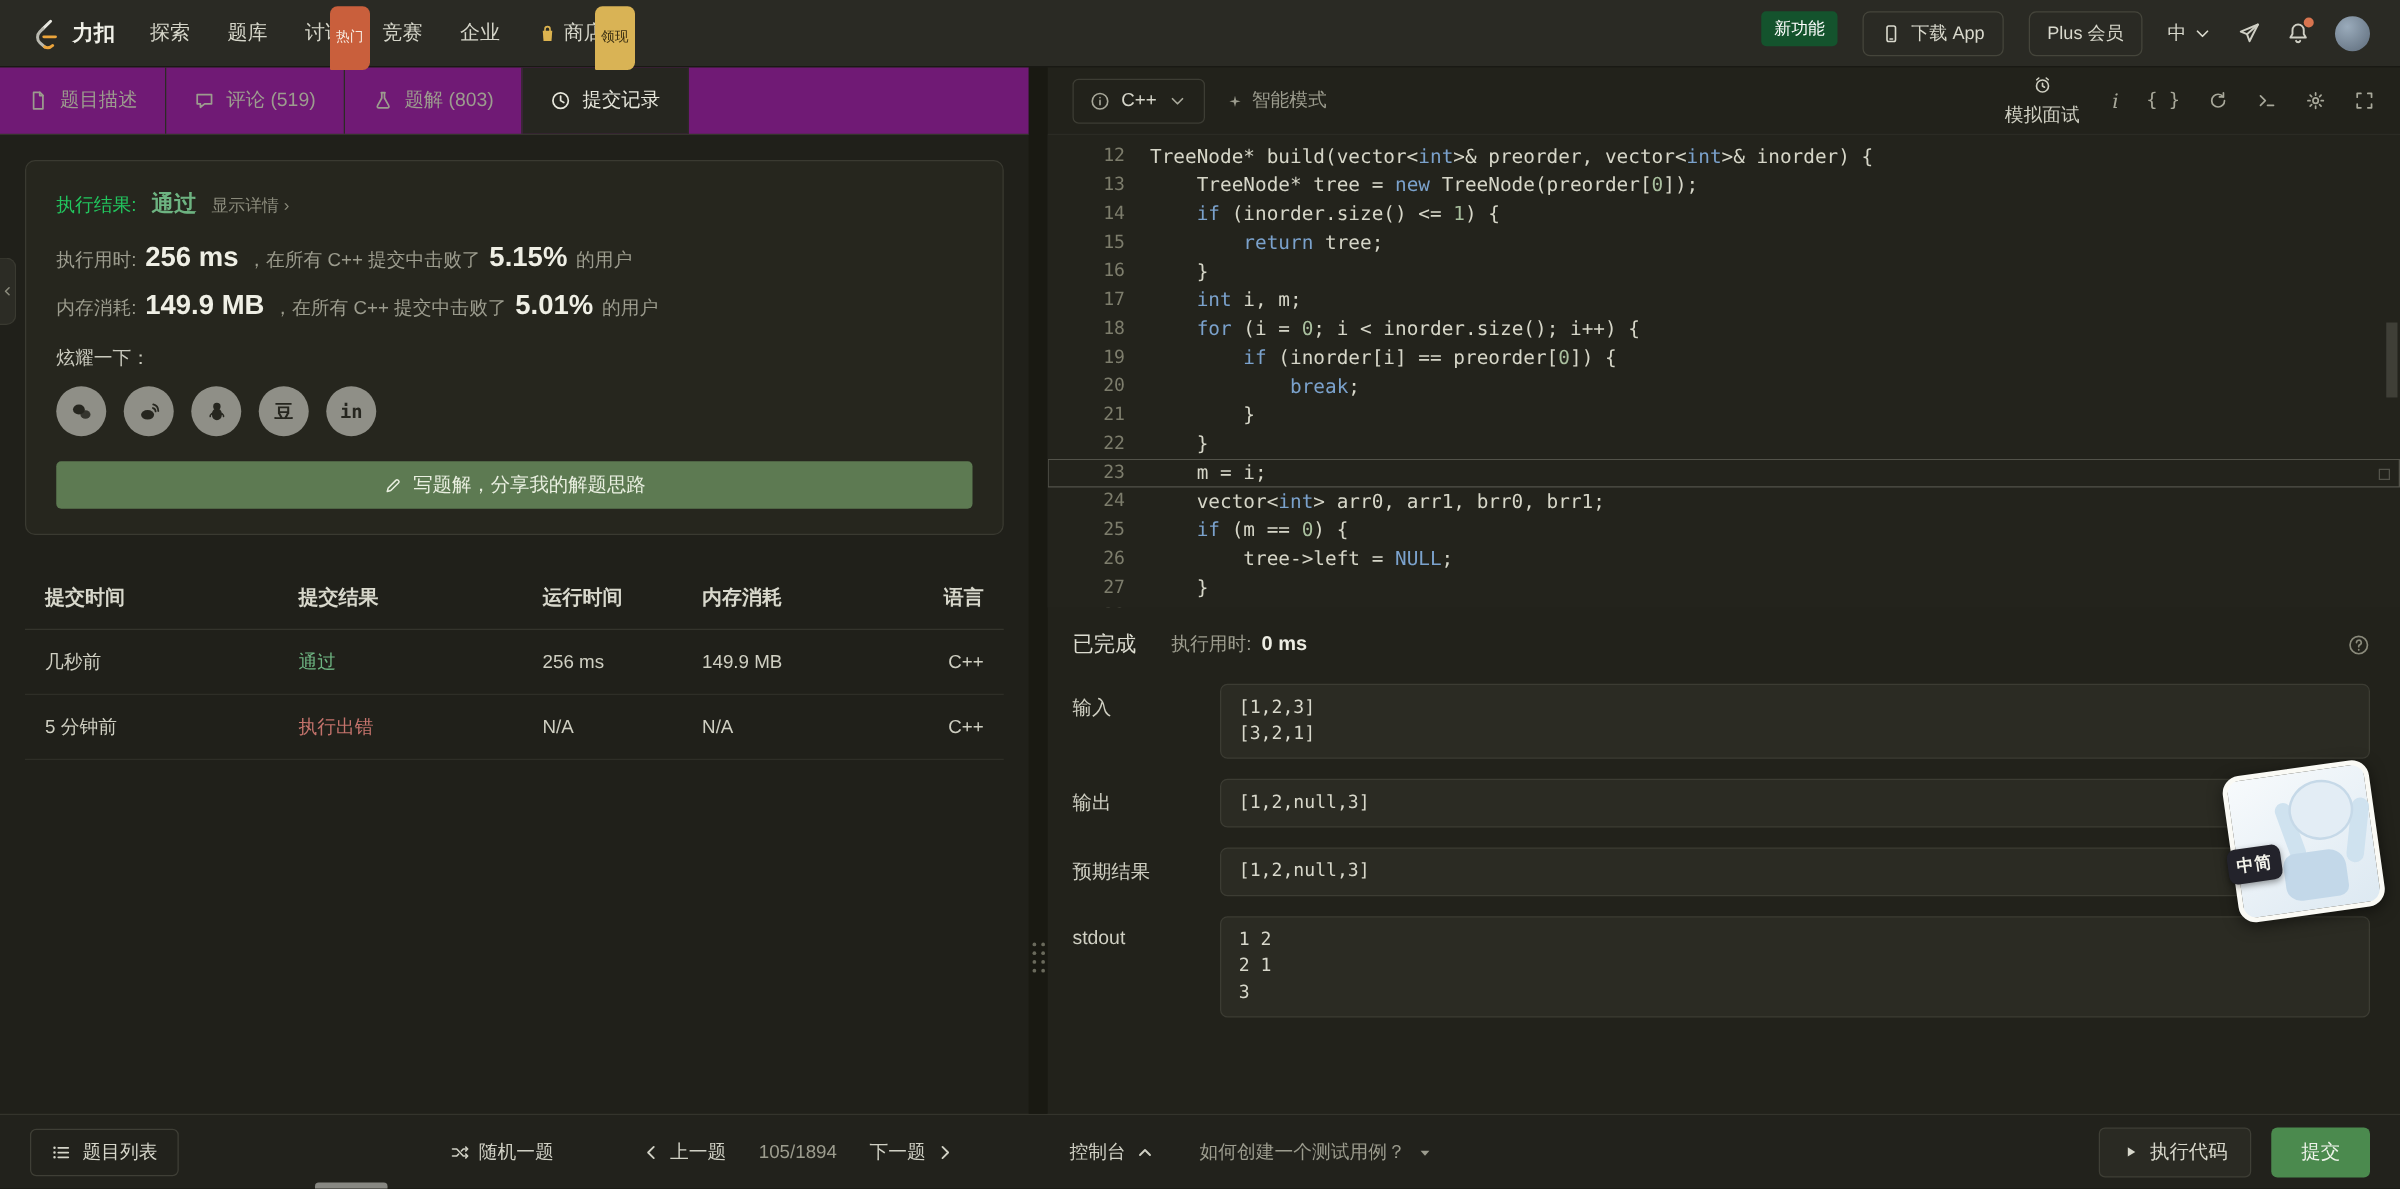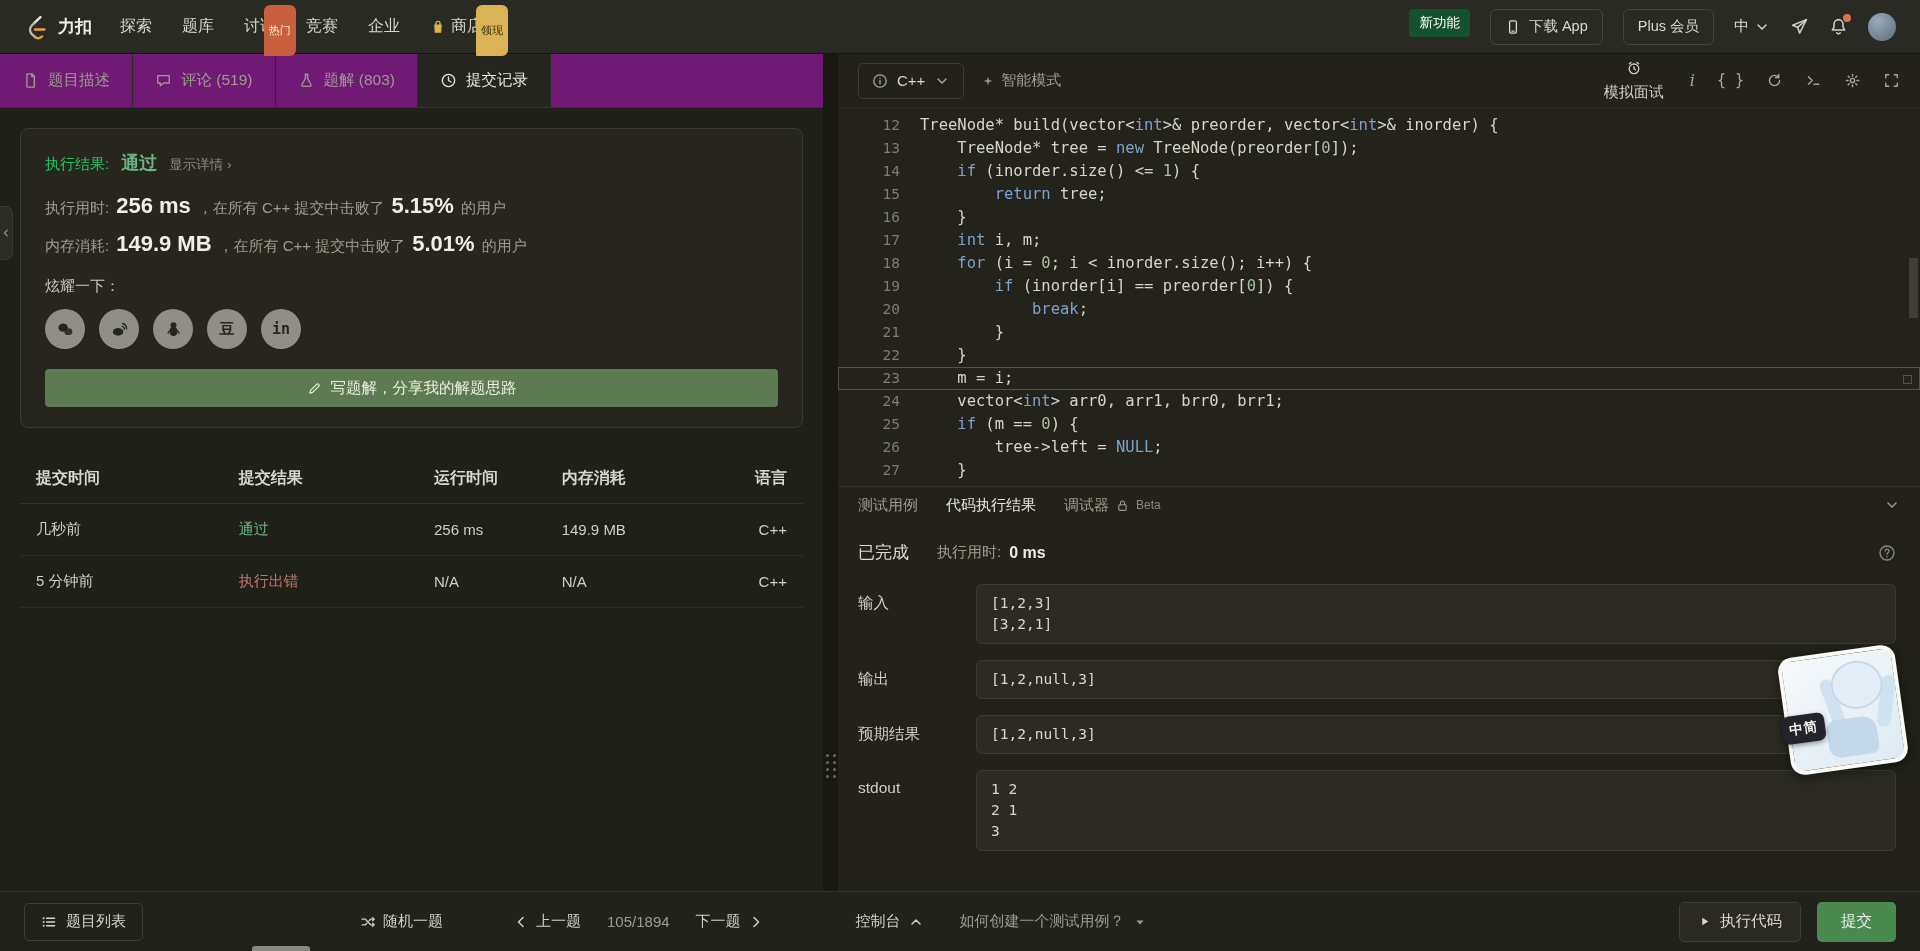--- a/index.html
+++ b/index.html
@@ -519,45 +519,20 @@
             <div class="cl" data-name="code-line-28" data-interactable="false">
               <span class="gutter">28</span>
               <span class="code">    <span class="kw">else</span> {</span>
             </div>
           </div>
         <div class="editor-scrollbar" data-name="editor-scrollbar" data-interactable="true">
             <div class="thumb" data-name="scrollbar-thumb" data-interactable="true"></div>
           </div>
       </div>
 
-      <div class="console-tabs" data-name="console-tabbar" data-interactable="false">
-        <span class="ct-items" data-name="console-tab-items" data-interactable="false" style="display:flex;gap:28px;align-items:center;">
-            <div class="ct-item" data-name="console-tab-testcase" data-interactable="true">
-              <span>测试用例</span>
-            </div>
-            <div class="ct-item active" data-name="console-tab-result" data-interactable="true">
-              <span>代码执行结果</span>
-            </div>
-            <div class="ct-item" data-name="console-tab-debugger" data-interactable="true">
-              <span>调试器</span>
-              <span class="ic" data-name="lock-icon" data-interactable="false">
-                <svg viewBox="0 0 16 16" fill="none" stroke="currentColor" stroke-width="1.3" stroke-linecap="round" stroke-linejoin="round">
-                  <rect x="3.5" y="7" width="9" height="7" rx="1"></rect>
-                  <path d="M5.5 7V5a2.5 2.5 0 0 1 5 0v2"></path>
-                </svg>
-              </span>
-              <span class="beta" data-name="beta-badge" data-interactable="false">Beta</span>
-            </div>
-          </span>
-        <span class="ic ct-caret" data-name="collapse-console-icon" data-interactable="true">
-            <svg viewBox="0 0 16 16" fill="none" stroke="currentColor" stroke-width="1.4" stroke-linecap="round" stroke-linejoin="round" width="13" height="13">
-              <path d="M4 6l4 4 4-4"></path>
-            </svg>
-          </span>
-      </div>
 
       <div class="console-body" data-name="console-body" data-interactable="false">
         <div class="status-row">
           <span class="done" data-name="run-status" data-interactable="false">已完成</span>
           <span class="rt-label" data-name="run-runtime-label" data-interactable="false">执行用时:</span>
           <span class="rt-value" data-name="run-runtime-value" data-interactable="false">0 ms</span>
           <span class="ic q-icon" data-name="help-question-icon" data-interactable="true">
               <svg viewBox="0 0 16 16" fill="none" stroke="currentColor" stroke-width="1.2" stroke-linecap="round">
                 <circle cx="8" cy="8" r="6.2"></circle>
                 <path d="M6.4 6.3a1.7 1.7 0 1 1 2.3 1.6c-.5.2-.7.5-.7 1v.3"></path>

